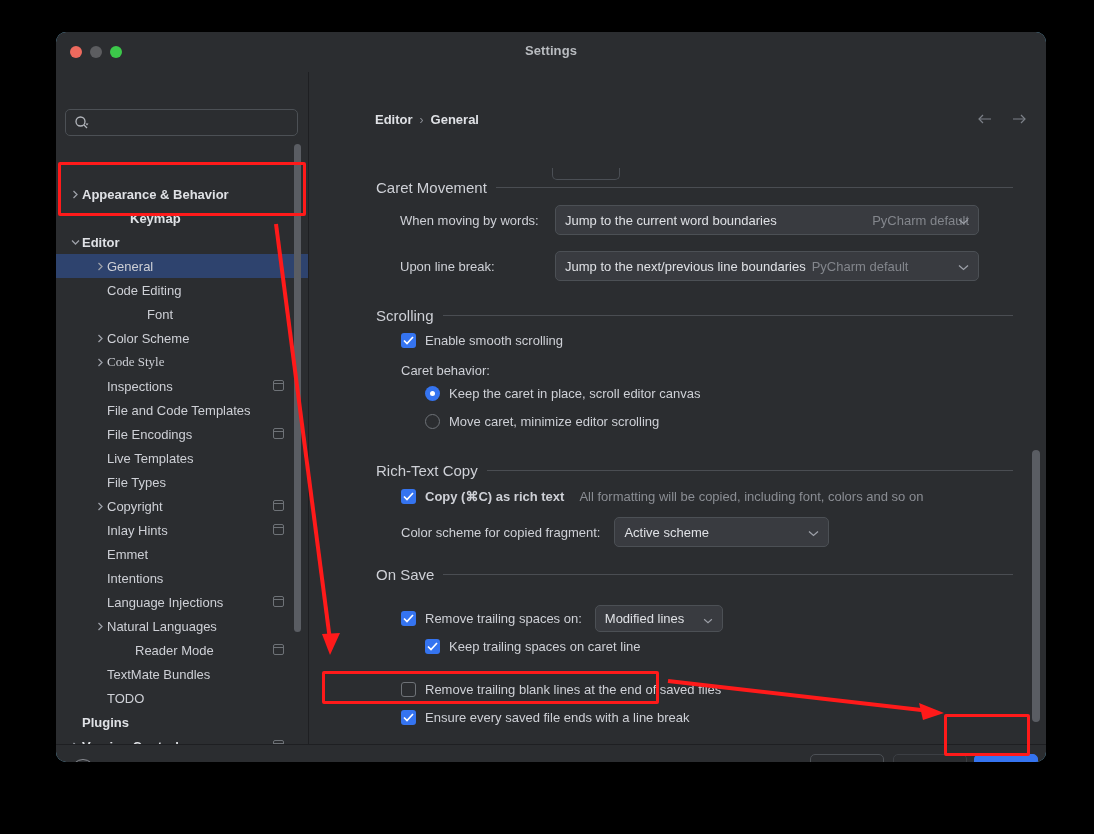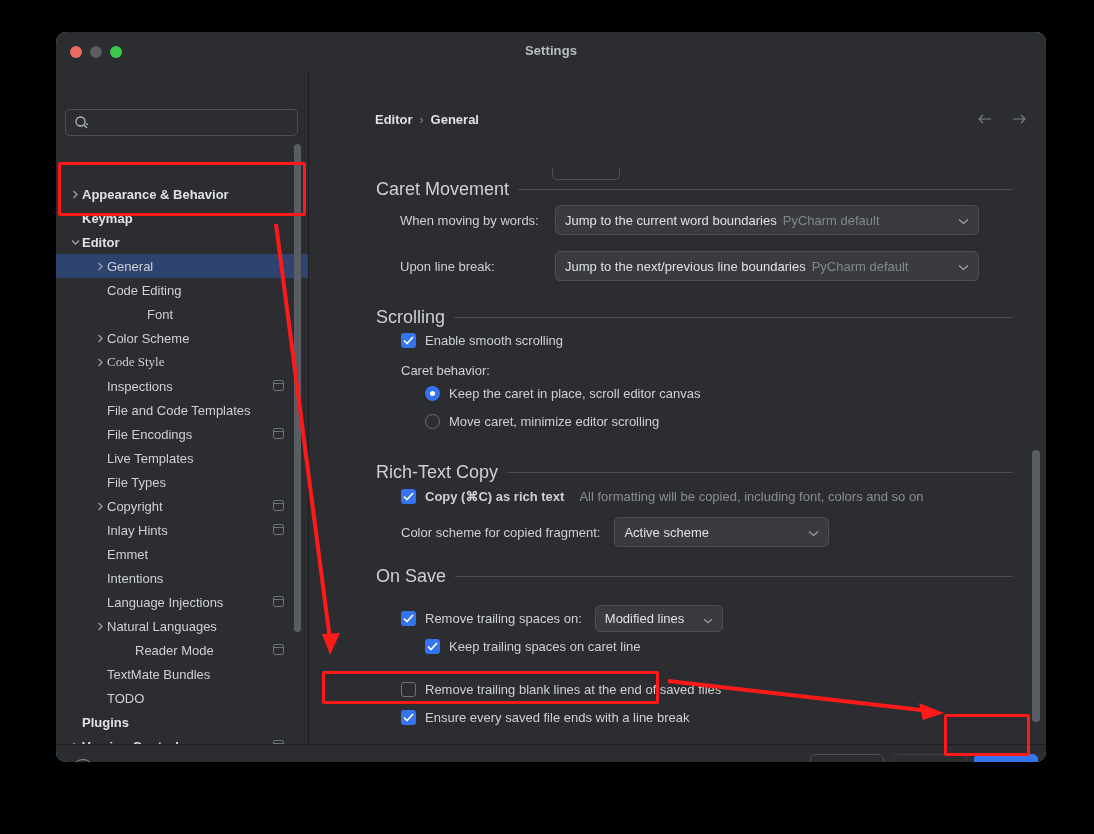--- a/index.html
+++ b/index.html
@@ -129,21 +129,21 @@
     border: 1px solid #4B4F55;
     border-top: none;
     border-radius: 0 0 5px 5px;
     background: #2B2D30;
   }
 
   
   .group {
     position: absolute; left: 0; width: 737px;
     display: flex; align-items: center; gap: 9px;
-    font-size: 18px; color: #CED0D6;
+    font-size: 15px; color: #CED0D6;
     padding-left: 67px; padding-right: 33px;
   }
   .group .rule { flex: 1; height: 1px; background: #4A4D52; }
 
   .row { position: absolute; display: flex; align-items: center; }
   .lbl { font-size: 13px; color: #CED0D6; white-space: nowrap; }
   .lbl-dim { font-size: 13px; color: #8A8D93; white-space: nowrap; }
 
   
   .combo {
@@ -268,21 +268,21 @@
 
     <div id="tree">
         <div class="tree-row bold" style="padding-left: 12px;">
           <span class="tw">
             <svg width="9" height="9" viewBox="0 0 9 9">
               <polyline points="2.5,1 6,4.5 2.5,8" fill="none" stroke="currentColor" stroke-width="1.3"></polyline>
             </svg>
           </span>
           <span class="tree-label">Appearance &amp; Behavior</span>
         </div>
-        <div class="tree-row bold" style="padding-left: 12px;">
+        <div class="tree-row bold" style="padding-left: 12px; margin-left: 48px;">
           <span class="tw"></span>
           <span class="tree-label">Keymap</span>
         </div>
         <div class="tree-row bold" style="padding-left: 12px;">
           <span class="tw">
             <svg width="9" height="9" viewBox="0 0 9 9">
               <polyline points="1,2.5 4.5,6 8,2.5" fill="none" stroke="currentColor" stroke-width="1.3"></polyline>
             </svg>
           </span>
           <span class="tree-label">Editor</span>
@@ -432,21 +432,21 @@
 
     <div id="cutoff"></div>
 
     <div class="group" style="top:107px;">
       <span>Caret Movement</span>
       <span class="rule"></span>
     </div>
 
     <div class="row" style="left:91px; top:133px; width:620px;">
       <span class="lbl" style="width:155px;">When moving by words:</span>
-      <div class="combo" style="width:424px;">
+      <div class="combo" style="width:424px;justify-content:space-between;">
         <span class="ctext">Jump to the current word boundaries</span>
         <span class="cdim">PyCharm default</span>
         <span class="chev">
           <svg width="11" height="7" viewBox="0 0 11 7">
               <polyline points="1,1.5 5.5,5.5 10,1.5" fill="none" stroke="currentColor" stroke-width="1.3"></polyline>
             </svg>
         </span>
       </div>
     </div>
 

